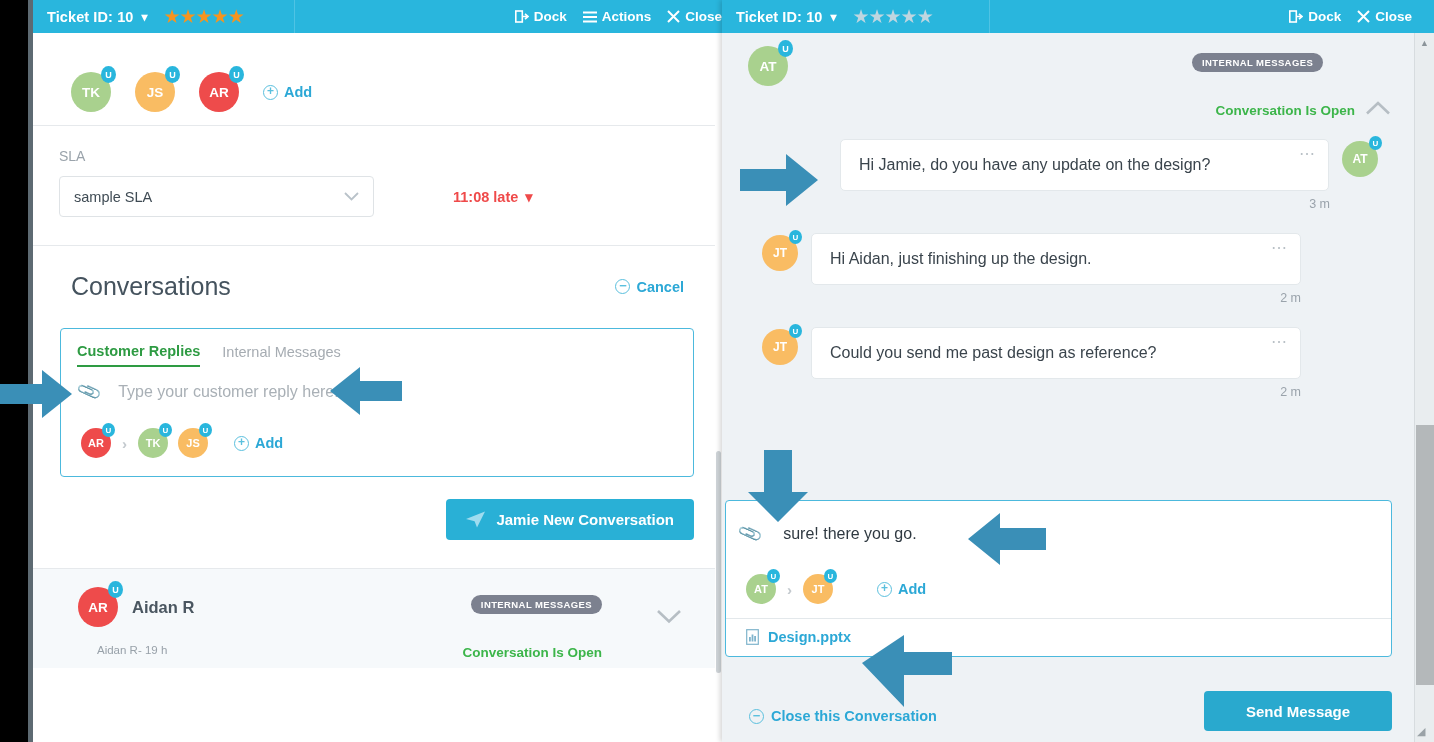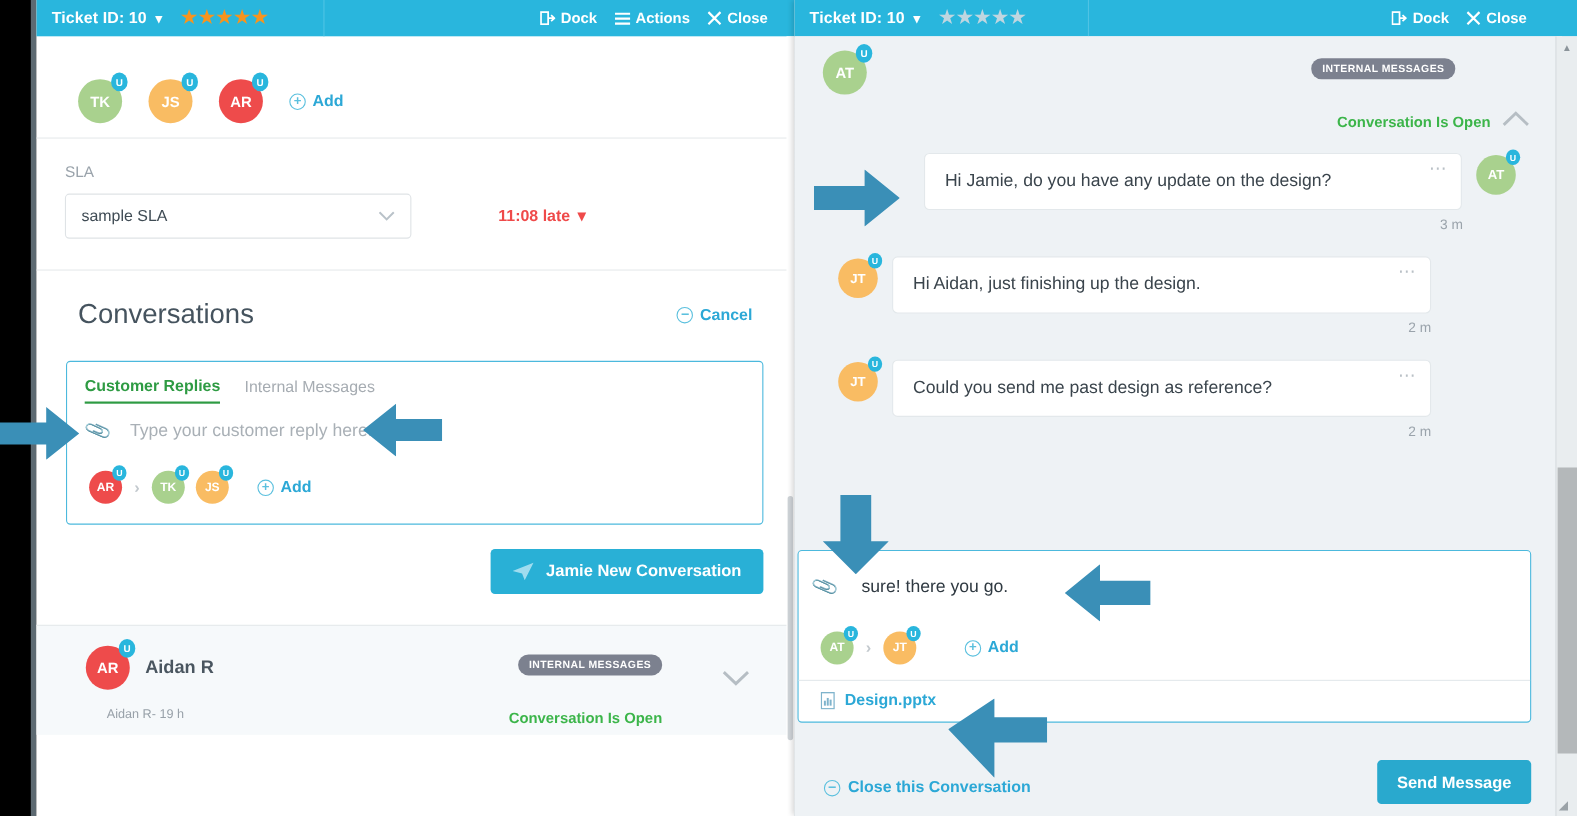--- a/index.html
+++ b/index.html
@@ -18,21 +18,21 @@
   
   .panel-left { position:absolute; left:33px; top:0; width:689px; height:742px; background:#fff; overflow:hidden; }
   .hdr { height:33px; background:#29b6dd; display:flex; align-items:center; color:#fff; position:relative; }
   .hdr-left { display:flex; align-items:center; height:33px; padding:0 14px; }
   .hdr-title { font-size:14.5px; font-weight:bold; letter-spacing:.1px; }
   .hdr-caret { margin-left:8px; font-size:12px; font-weight:bold; }
   .stars { margin-left:16px; letter-spacing:-1px; font-size:19px; line-height:1; }
   .stars.filled { color:#f7941e; }
   .stars.empty { color:#bfd6e0; }
   .hdr-div { position:absolute; left:261px; top:0; width:1px; height:33px; background:#4fc3e4; }
-  .hdr-actions { position:absolute; right:0; top:0; height:33px; display:flex; align-items:center; gap:16px; padding-right:24px; font-size:13.5px; font-weight:bold; }
+  .hdr-actions { position:absolute; right:0; top:0; height:33px; display:flex; align-items:center; gap:16px; padding-right:0; font-size:13.5px; font-weight:bold; }
   .hdr-act { display:flex; align-items:center; gap:5px; white-space:nowrap; cursor:pointer; }
   .hdr-act svg { display:block; }
 
   
   .avatar-row { display:flex; align-items:center; padding:26px 0 0 38px; height:92px; }
   .av { position:relative; width:40px; height:40px; border-radius:50%; color:#fff; font-size:13.5px;
         font-weight:bold; display:flex; align-items:center; justify-content:center; margin-right:24px; }
   .av.green { background:#a9d18e; }
   .av.orange { background:#f9bc63; }
   .av.red { background:#ee4b4b; }
@@ -121,21 +121,21 @@
         border-radius:4px; background:#fff; }
   .rcomposer .body { padding:22px 0 0 14px; display:flex; align-items:center; }
   .rcomposer .txt { margin-left:22px; font-size:16px; color:#2f3941; }
   .rcomposer .foot { display:flex; align-items:center; padding:30px 0 14px 20px; }
   .rcomposer .attach { border-top:1px solid #e3e8eb; padding:10px 0 11px 20px; display:flex; align-items:center; gap:9px; }
   .rcomposer .attach a { color:#2ca8d6; font-size:14.5px; font-weight:bold; text-decoration:none; cursor:pointer; }
 
   .close-conv { position:absolute; left:27px; bottom:18px; display:flex; align-items:center; gap:7px;
         color:#2ca8d6; font-size:14.5px; font-weight:bold; cursor:pointer; }
   .send-btn { position:absolute; right:28px; bottom:11px; background:#29a9ce; color:#fff; border:none;
-        border-radius:4px; width:140px; height:40px; font-size:15px; font-weight:bold; cursor:pointer;
+        border-radius:4px; width:188px; height:40px; font-size:15px; font-weight:bold; cursor:pointer;
         font-family:"Liberation Sans",sans-serif; }
 
   
   .rscroll { position:absolute; right:0; top:33px; width:20px; height:709px; background:#e9edef;
         border-left:1px solid #d7dcdf; }
   .rscroll-up { position:absolute; left:0; top:0; width:19px; height:19px; display:flex; align-items:center; justify-content:center; color:#8b949a; font-size:9px; }
   .rscroll-thumb { position:absolute; left:1px; top:392px; width:18px; height:260px; background:#b4b8ba; }
   .rscroll-grip { position:absolute; left:2px; bottom:2px; width:15px; height:15px; color:#9aa2a7; font-size:11px; }
 
   

